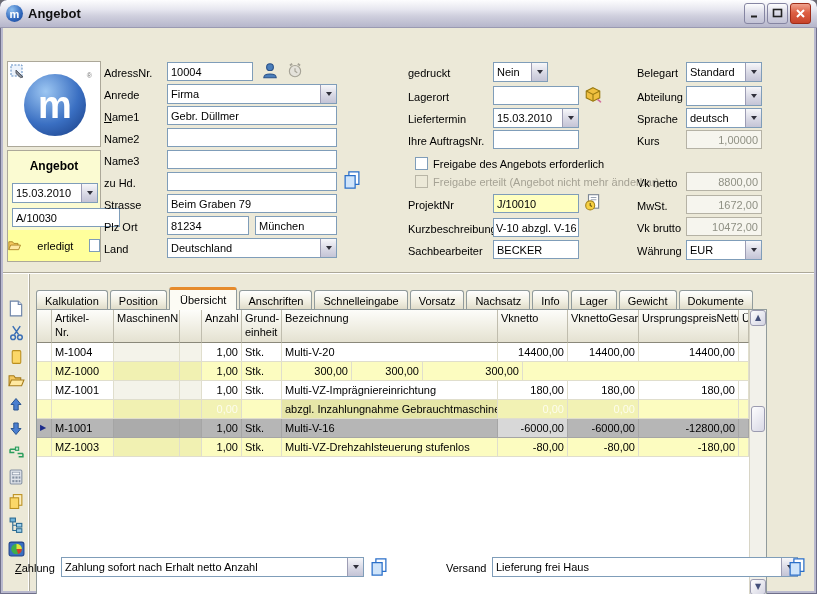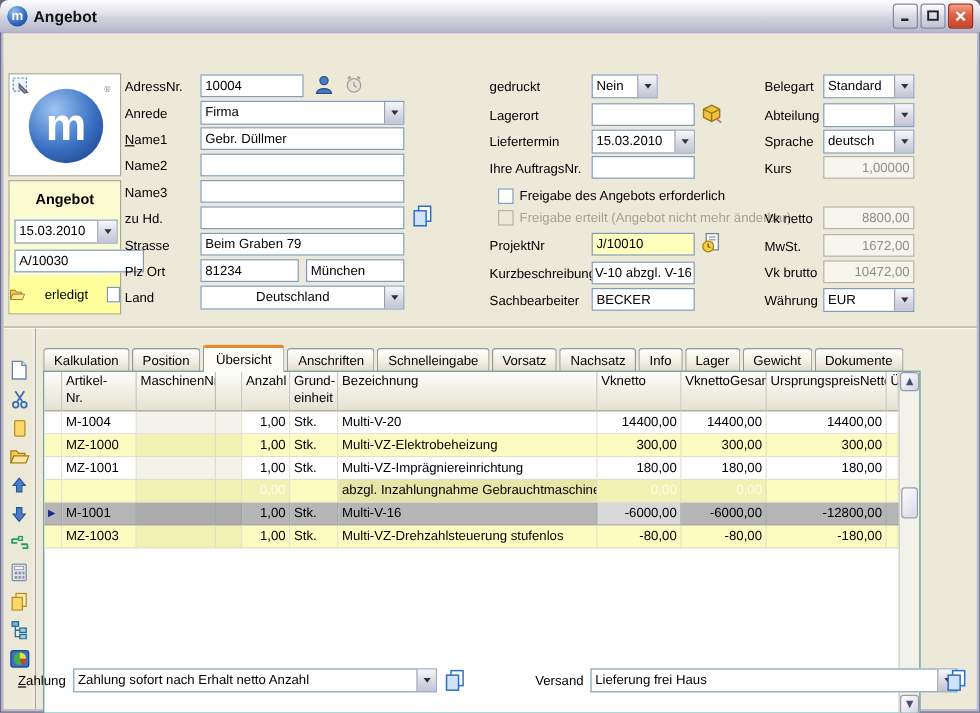--- a/index.html
+++ b/index.html
@@ -263,21 +263,21 @@
         </svg>
 
       <span class="flabel" style="left:101px; top:138px;">Strasse</span>
       <input class="field" style="left: 164px; top: 137px; width: 170px;" value="Beim Graben 79">
 
       <span class="flabel" style="left:101px; top:160px;">Plz Ort</span>
       <input class="field" style="left: 164px; top: 159px; width: 82px;" value="81234">
       <input class="field" style="left: 252px; top: 159px; width: 82px;" value="München">
 
       <span class="flabel" style="left:101px; top:182px;">Land</span>
-      <div class="combo" style="left:164px; top:181px; width:170px;text-align:center;">
+      <div class="combo" style="left:164px; top:181px; width:170px;">
         <span class="cval">Deutschland</span>
           <span class="cbtn"></span>
       </div>
 
       <span class="flabel" style="left:405px; top:6px;">gedruckt</span>
       <div class="combo" style="left:490px; top:5px; width:55px;">
         <span class="cval">Nein</span>
           <span class="cbtn"></span>
       </div>
 
@@ -483,21 +483,20 @@
             <div class="tc c-uel"></div>
           </div>
 
           <div class="trow r-yellow">
             <div class="tc c-sel"></div>
             <div class="tc c-art">MZ-1000</div>
             <div class="tc c-mas c-tint"></div>
             <div class="tc c-nar c-tint"></div>
             <div class="tc c-anz num">1,00</div>
             <div class="tc c-ein">Stk.</div>
-            <div class="tc c-bez">Multi-VZ-Elektrobeheizung</div>
             <div class="tc c-vk num">300,00</div>
             <div class="tc c-ges num">300,00</div>
             <div class="tc c-urs num">300,00</div>
             <div class="tc c-uel"></div>
           </div>
 
           <div class="trow r-white">
             <div class="tc c-sel"></div>
             <div class="tc c-art">MZ-1001</div>
             <div class="tc c-mas c-tint"></div>

